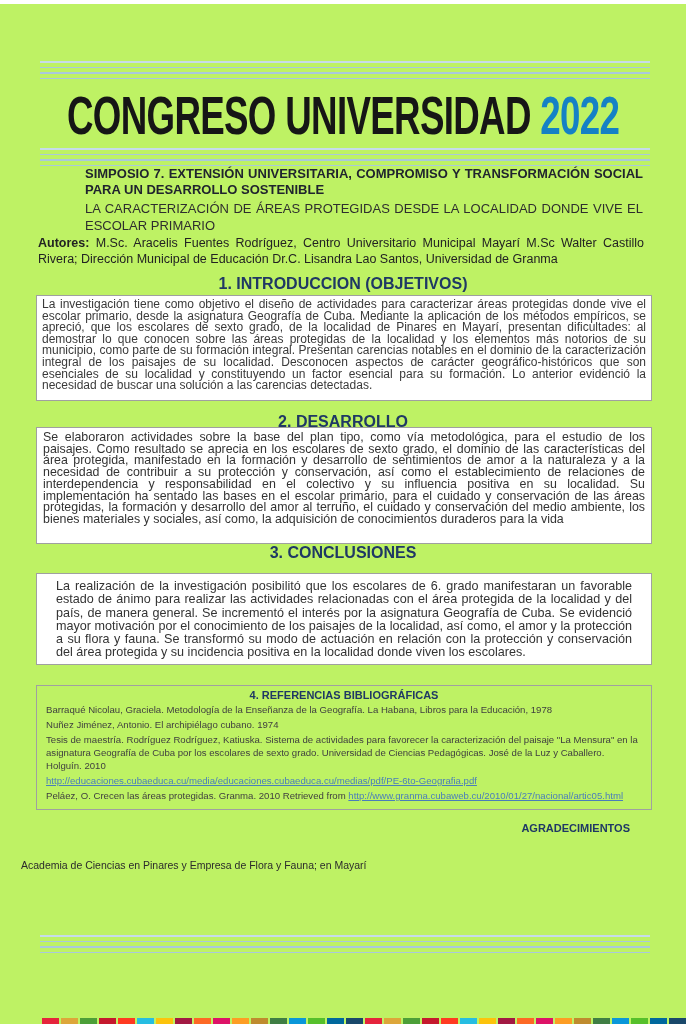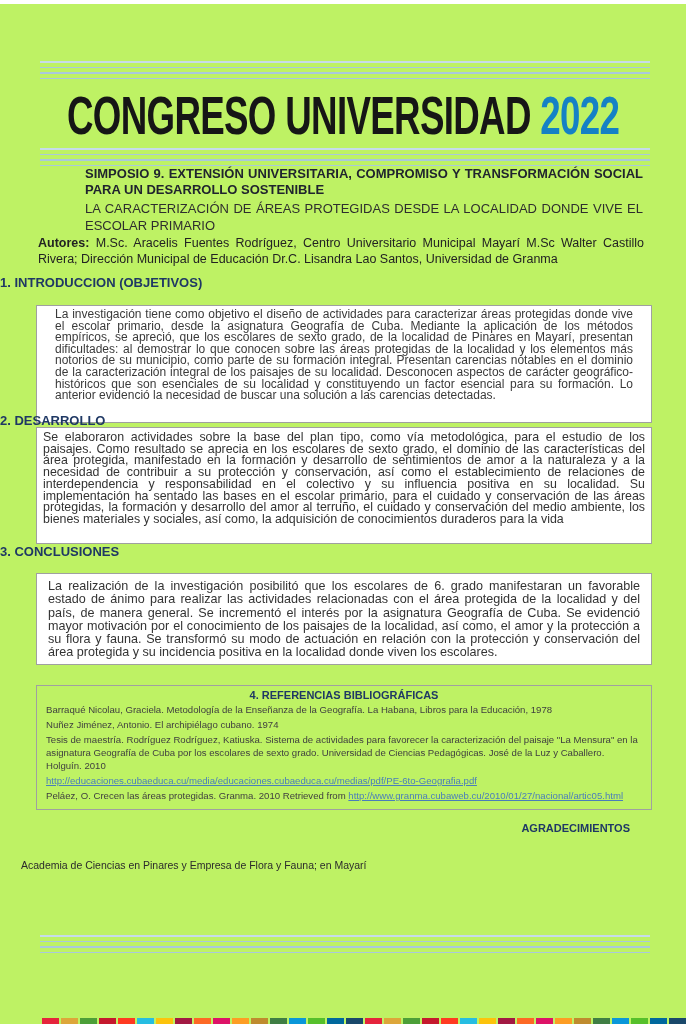--- a/index.html
+++ b/index.html
@@ -30,30 +30,30 @@
   .title-text{font-weight:700;font-size:54px;line-height:1;letter-spacing:-1px;transform:scaleX(0.68);transform-origin:center;white-space:nowrap;color:#161616;}
   .title-year{color:var(--title-blue);}
 
   
   .simposio{position:absolute;top:162px;left:85px;width:558px;font-size:13px;font-weight:700;color:#20242E;line-height:1.25;text-align:justify;}
   .paper-title{position:absolute;top:197px;left:85px;width:558px;font-size:13px;color:#2E2E2E;line-height:1.3;text-align:justify;}
   .autores{position:absolute;top:231px;left:38px;width:606px;font-size:12.5px;color:#222;line-height:1.3;text-align:justify;}
   .autores b{font-weight:700;}
 
   
-  .sec-head{position:absolute;left:0;width:100%;font-size:13px;font-weight:700;color:var(--navy);}
+  .sec-head{position:absolute;left:0;width:100%;text-align:center;font-size:16px;font-weight:700;color:var(--navy);}
   .sec-head-1{top:271px;}
   .sec-head-2{top:409px;}
   .sec-head-3{top:540px;}
 
   
   .tbox{position:absolute;left:36px;width:616px;border:1px solid var(--box-border);background:#fff;text-align:justify;color:var(--body-ink);}
-  .box-intro{top:301px;height:118px;padding:3px 18px;font-size:12px;line-height:11.6px;}
+  .box-intro{top:291px;height:106px;padding:3px 5px;font-size:12px;line-height:11.6px;}
   .box-des{top:423px;height:117px;padding:4px 6px;font-size:12.4px;line-height:11.7px;color:#333;}
-  .box-conc{top:569px;height:92px;padding:6px 11px;font-size:12.6px;line-height:13.3px;color:#333;}
+  .box-conc{top:569px;height:92px;padding:6px 19px;font-size:12.6px;line-height:13.3px;color:#333;}
 
   
   .refbox{position:absolute;top:681px;left:36px;width:616px;height:125px;border:1px solid var(--box-border);padding:3px 9px;font-size:9.6px;color:#3F3F3F;}
   .ref-head{text-align:center;font-size:11px;font-weight:700;color:var(--navy);margin-bottom:3px;}
   .ref-item{line-height:12.6px;margin-bottom:2.6px;text-align:left;}
   .ref-link{color:var(--link-blue);text-decoration:underline;cursor:pointer;}
 
   .agradecimientos{position:absolute;top:818px;right:56px;font-size:11px;font-weight:700;color:var(--navy);}
   .academia{position:absolute;top:855px;left:21px;width:600px;font-size:10.5px;color:#2B2B2B;}
 
@@ -79,21 +79,21 @@
     <div class="title-text"><span>CONGRESO UNIVERSIDAD </span><span class="title-year">2022</span></div>
   </div>
 
   <div class="deco-lines deco-mid">
     <div class="deco-line lt"></div>
       <div class="deco-line"></div>
       <div class="deco-line"></div>
       <div class="deco-line"></div>
   </div>
 
-  <div class="simposio">SIMPOSIO 9. EXTENSIÓN UNIVERSITARIA, COMPROMISO Y TRANSFORMACIÓN SOCIAL PARA UN DESARROLLO SOSTENIBLE</div>
+  <div class="simposio">SIMPOSIO 7. EXTENSIÓN UNIVERSITARIA, COMPROMISO Y TRANSFORMACIÓN SOCIAL PARA UN DESARROLLO SOSTENIBLE</div>
 
   <div class="paper-title">LA CARACTERIZACIÓN DE ÁREAS PROTEGIDAS DESDE LA LOCALIDAD DONDE VIVE EL ESCOLAR PRIMARIO</div>
 
   <div class="autores"><b>Autores: </b><span>M.Sc. Aracelis Fuentes Rodríguez, Centro Universitario Municipal Mayarí  M.Sc Walter Castillo Rivera; Dirección Municipal de Educación Dr.C. Lisandra Lao Santos, Universidad de Granma</span></div>
 
   <div class="sec-head sec-head-1">1. INTRODUCCION (OBJETIVOS)</div>
   <div class="tbox box-intro">La investigación tiene como objetivo el diseño de actividades para caracterizar áreas protegidas donde vive el escolar primario, desde la asignatura Geografía de Cuba. Mediante la aplicación de los métodos empíricos, se apreció, que los escolares de sexto grado, de la localidad de Pinares en Mayarí, presentan dificultades: al demostrar lo que conocen sobre las áreas protegidas de la localidad y los elementos más notorios de su municipio, como parte de su formación integral. Presentan carencias notables en el dominio de la caracterización integral de los paisajes de su localidad. Desconocen aspectos de carácter geográfico-históricos que son esenciales de su localidad y constituyendo un factor esencial para su formación. Lo anterior evidenció la necesidad de buscar una solución a las carencias detectadas.</div>
 
   <div class="sec-head sec-head-2">2. DESARROLLO</div>
   <div class="tbox box-des">Se elaboraron actividades sobre la base del plan tipo, como vía metodológica, para el estudio de los paisajes. Como resultado se aprecia en los escolares de sexto grado, el dominio de las características del área protegida, manifestado en la formación y desarrollo de sentimientos de amor a la naturaleza y a la necesidad de contribuir a su protección y conservación, así como el establecimiento de relaciones de interdependencia y responsabilidad en el colectivo y su influencia positiva en su localidad. Su implementación ha sentado las bases en el escolar primario, para el cuidado y conservación de las áreas protegidas, la formación y desarrollo del amor al terruño, el cuidado y conservación del medio ambiente, los bienes materiales y sociales, así como, la adquisición de conocimientos duraderos para la vida</div>

